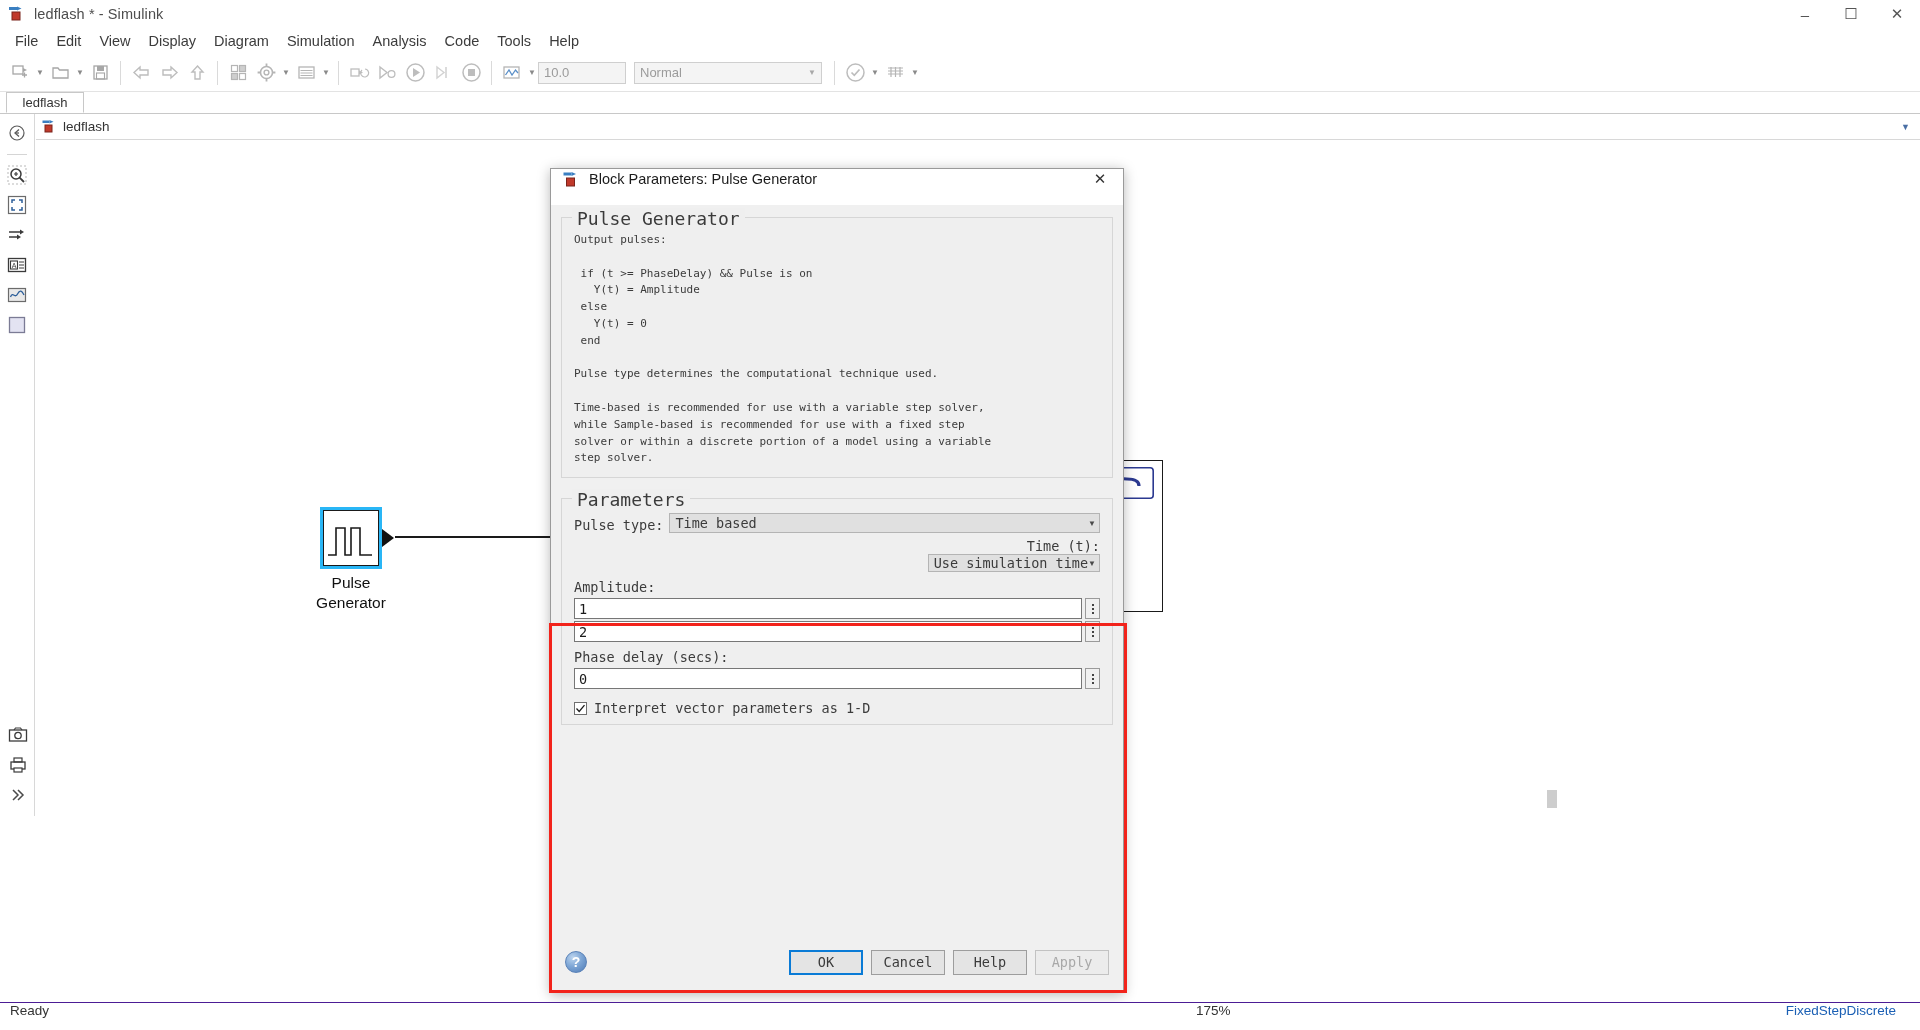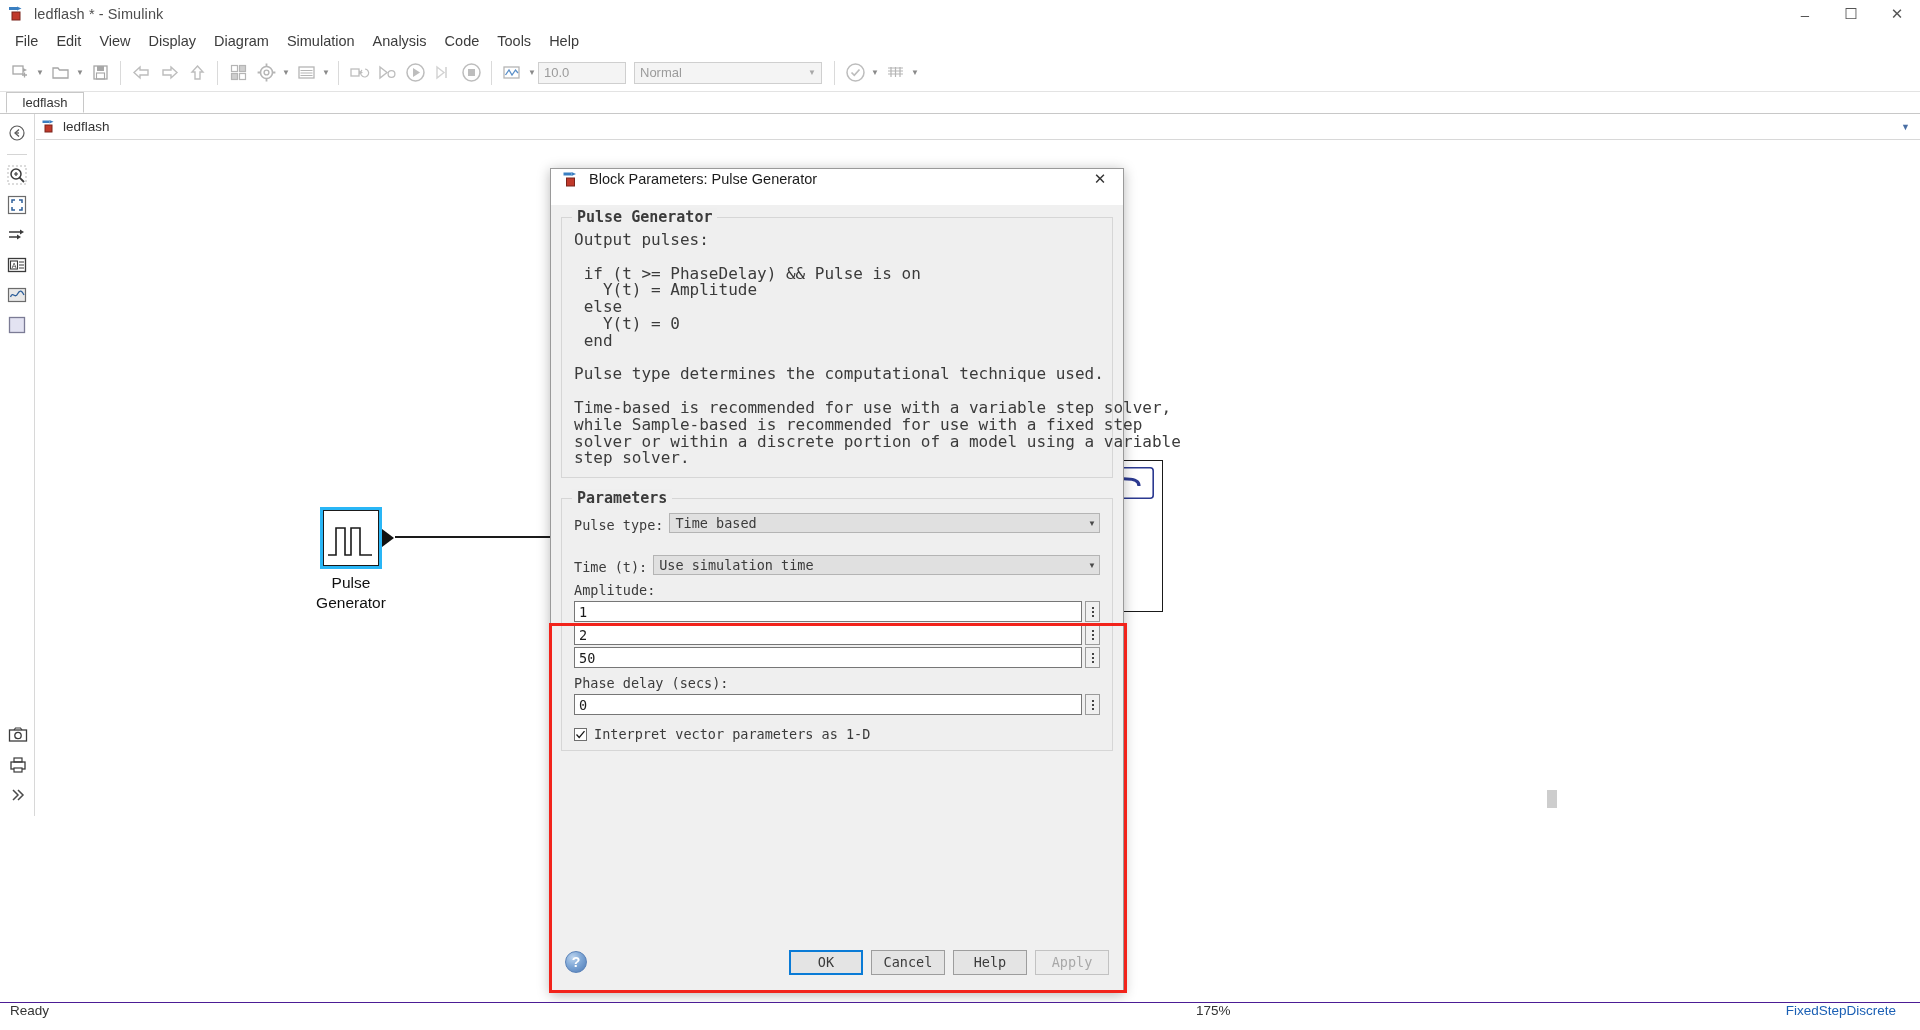--- a/index.html
+++ b/index.html
@@ -184,25 +184,25 @@
   }
 
   .dlg-body { padding:0 10px; }
 
   .fieldset {
     border:1px solid #d6d6d6; background:#efefef; position:relative;
     padding:14px 12px 10px;
   }
   .fs-legend {
     position:absolute; top:-10px; left:10px; background:#efefef; padding:0 5px;
-    font-family:"DejaVu Sans Mono", monospace; font-size:15px; color:#3b3b3b;font-weight:bold;
+    font-family:"DejaVu Sans Mono", monospace; font-size:18px; color:#3b3b3b;
   }
   .desc {
     font-family:"DejaVu Sans Mono", monospace;
-    font-size:16px; color:#3b3b3b; line-height:16.8px; white-space:pre;
+    font-size:11px; color:#3b3b3b; line-height:16.8px; white-space:pre;
   }
 
   .params-outline {
     position:absolute; left:-2px; top:454px; width:578px; height:370px;
     border:3px solid #f2231b; pointer-events:none; z-index:5;
   }
 
   .param-area { padding:14px 12px 8px; }
   .prow { display:flex; align-items:flex-end; margin-bottom:3px; }
   .plabel {
@@ -610,21 +610,21 @@
         <div class="fs-legend">Parameters</div>
 
         <div class="prow">
           <span class="plabel">Pulse type:</span>
           <div class="pcombo">
             <span class="v">Time based</span>
             <span class="dd">▼</span>
           </div>
         </div>
 
-        <div class="prow" style="margin-top:22px;">
+        <div class="prow" style="margin-top:5px;flex-direction:column;">
           <span class="plabel">Time (t):</span>
           <div class="pcombo">
             <span class="v">Use simulation time</span>
             <span class="dd">▼</span>
           </div>
         </div>
 
         <span class="pfieldlabel">Amplitude:</span>
         <div class="ptextrow">
           <div class="ptext">1</div>
@@ -637,28 +637,20 @@
 
         <div class="ptextrow">
           <div class="ptext">2</div>
           <div class="pspin">
               <i></i>
               <i></i>
               <i></i>
             </div>
         </div>
 
-        <div class="ptextrow">
-          <div class="ptext">50</div>
-          <div class="pspin">
-              <i></i>
-              <i></i>
-              <i></i>
-            </div>
-        </div>
 
         <span class="pfieldlabel">Phase delay (secs):</span>
         <div class="ptextrow">
           <div class="ptext">0</div>
           <div class="pspin">
               <i></i>
               <i></i>
               <i></i>
             </div>
         </div>

